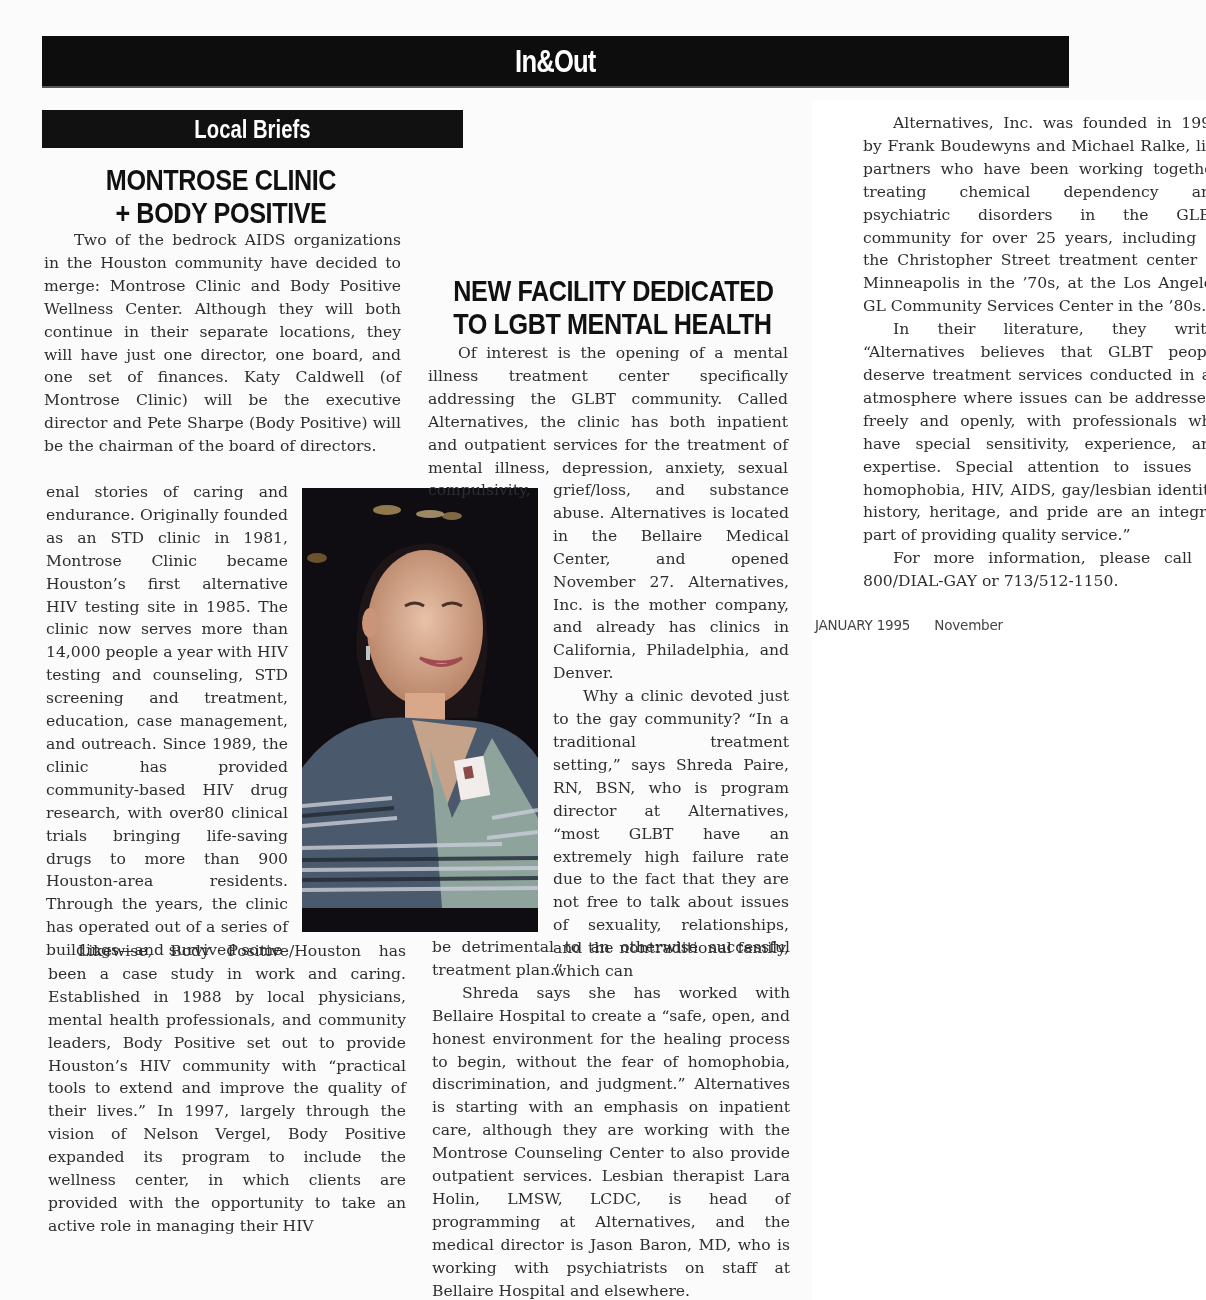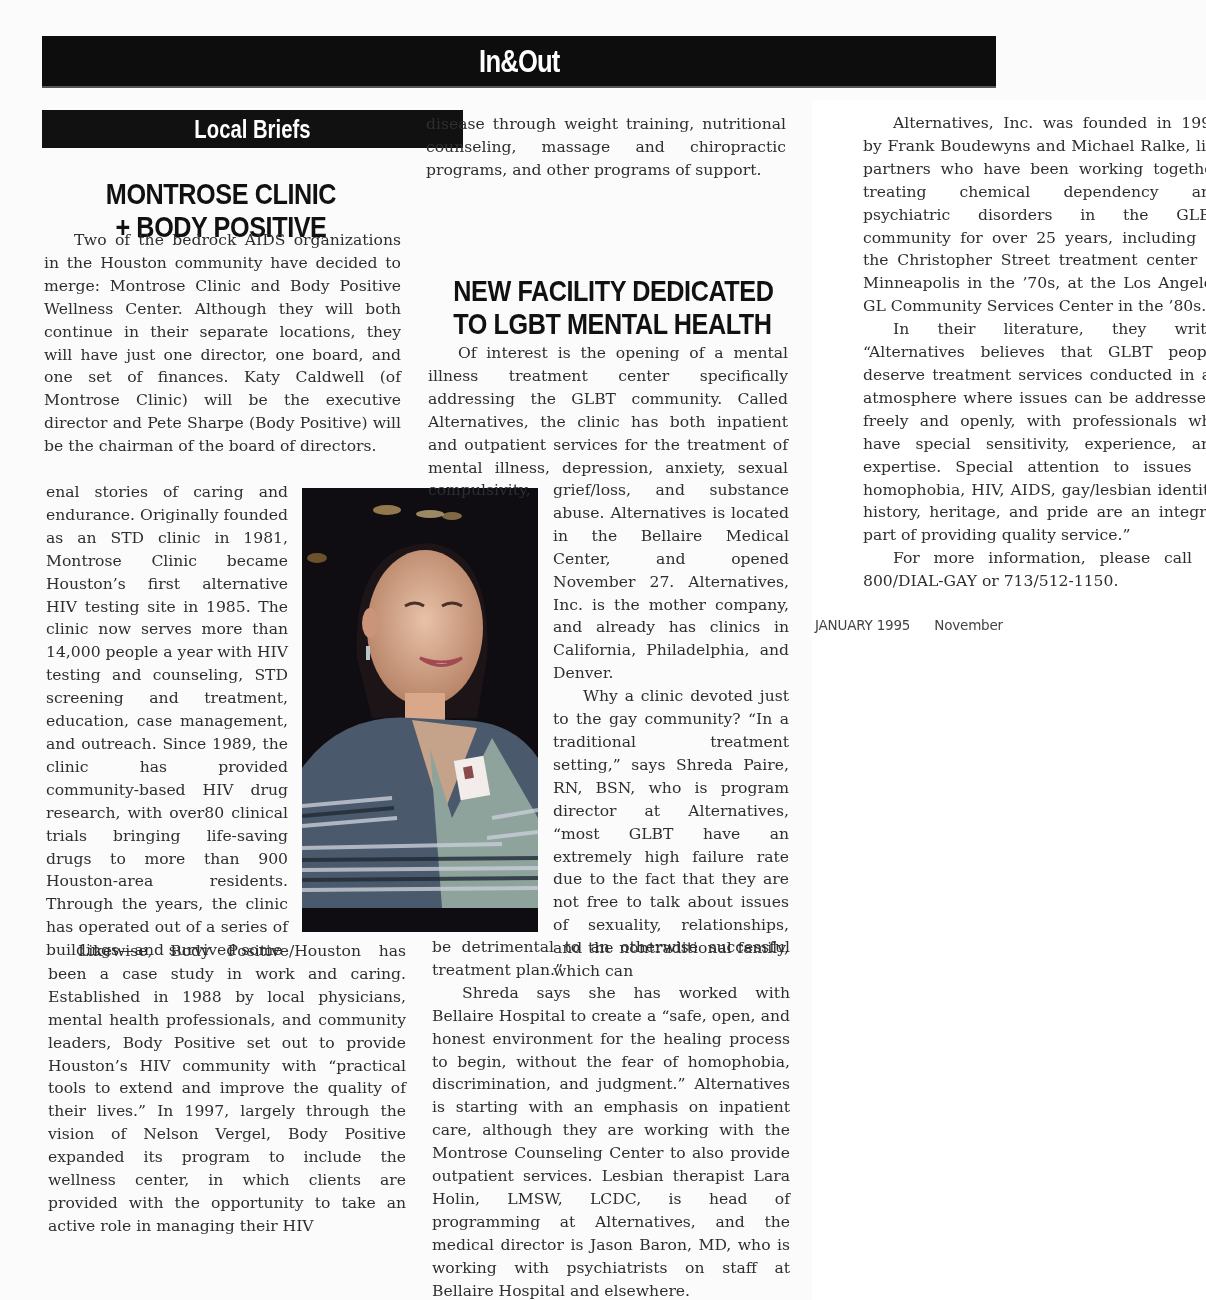--- a/index.html
+++ b/index.html
@@ -5,21 +5,21 @@
   html, body { margin: 0; padding: 0; }
   body {
     width: 1206px; height: 1300px; position: relative; overflow: hidden;
     background: #f7f8fa;
     font-family: "DejaVu Serif", "Liberation Serif", serif;
     color: #2a2a2c;
   }
   .page-bg { position: absolute; left: 0; top: 0; width: 1206px; height: 1300px; background: #fbfbfc; }
   .col-bg-right { position: absolute; left: 812px; top: 100px; width: 394px; height: 1200px; background: #ffffff; }
   .banner {
-    position: absolute; left: 42px; top: 36px; width: 954px; height: 50px;
+    position: absolute; left: 42px; top: 36px; width: 1027px; height: 50px;
     background: #0d0d0d; border-bottom: 2px solid #555;
     display: flex; align-items: center; justify-content: center;
   }
   .banner-title {
     color: #fff; font-family: "Liberation Sans", sans-serif; font-weight: bold;
     font-size: 32px; letter-spacing: -1px; transform: scaleX(0.8);
   }
   .section-tag {
     position: absolute; left: 42px; top: 110px; width: 421px; height: 38px;
     background: #111; display: flex; align-items: center; justify-content: center;
@@ -27,21 +27,21 @@
   .section-tag span {
     color: #fff; font-family: "Liberation Sans", sans-serif; font-weight: bold;
     font-size: 26px; transform: scaleX(0.78); display: inline-block;
   }
   .headline {
     position: absolute; font-family: "Liberation Sans", sans-serif; font-weight: bold;
     color: #111; text-align: center; line-height: 33px; font-size: 30px;
     letter-spacing: -0.5px;
   }
   .headline .hl-line { display: block; transform: scaleX(0.84); transform-origin: center; white-space: nowrap; }
-  .h1 { left: 42px; top: 163px; width: 358px; margin-top: 14px; }
+  .h1 { left: 42px; top: 163px; width: 358px; }
   .h2 { left: 424px; top: 274px; width: 366px; }
   .body-text {
     position: absolute; font-size: 15.6px; line-height: 22.9px; text-align: justify;
     color: #2e2e30;
   }
   .body-text p { margin: 0; text-indent: 30px; }
   .body-text p.noindent { text-indent: 0; }
   .t1 { left: 44px; top: 229px; width: 357px; }
   .t1b { left: 46px; top: 481px; width: 242px; }
   .t1c { left: 48px; top: 940px; width: 358px; }
@@ -134,21 +134,20 @@
     <rect x="155" y="270" width="30" height="40" fill="#f2ecea" transform="rotate(-10 170 290)"></rect>
     <rect x="163" y="278" width="9" height="12" fill="#8a4a4a" transform="rotate(-10 170 290)"></rect>
   </svg>
 </div>
 
 <div class="body-text t1c">
   <p>Likewise, Body Positive/Houston has been a case study in work and caring. Established in 1988 by local physicians, mental health professionals, and community leaders, Body Positive set out to provide Houston’s HIV community with “practical tools to extend and improve the quality of their lives.” In 1997, largely through the vision of Nelson Vergel, Body Positive expanded its program to include the wellness center, in which clients are provided with the opportunity to take an active role in managing their HIV</p>
 </div>
 
 <div class="body-text t2">
-  <p class="noindent">disease through weight training, nutritional counseling, massage and chiropractic programs, and other programs of support.</p>
 </div>
 
 <div class="headline h2">
   <span class="hl-line">NEW FACILITY DEDICATED</span>
   <span class="hl-line">TO LGBT MENTAL HEALTH</span>
 </div>
 
 <div class="body-text t2b">
   <p>Of interest is the opening of a mental illness treatment center specifically addressing the GLBT community. Called Alternatives, the clinic has both inpatient and outpatient services for the treatment of mental illness, depression, anxiety, sexual compulsivity,</p>
 </div>

